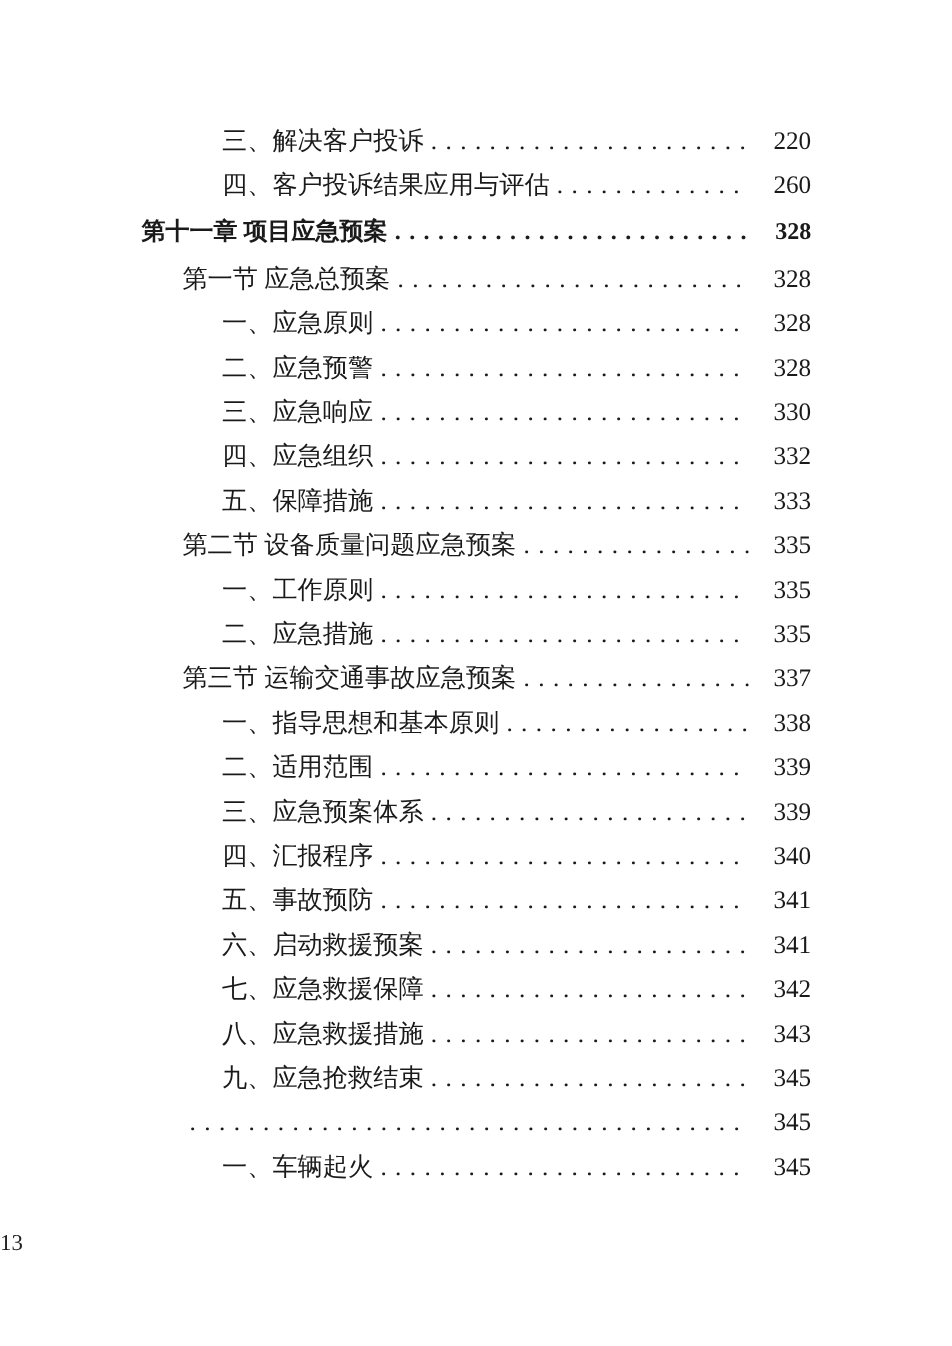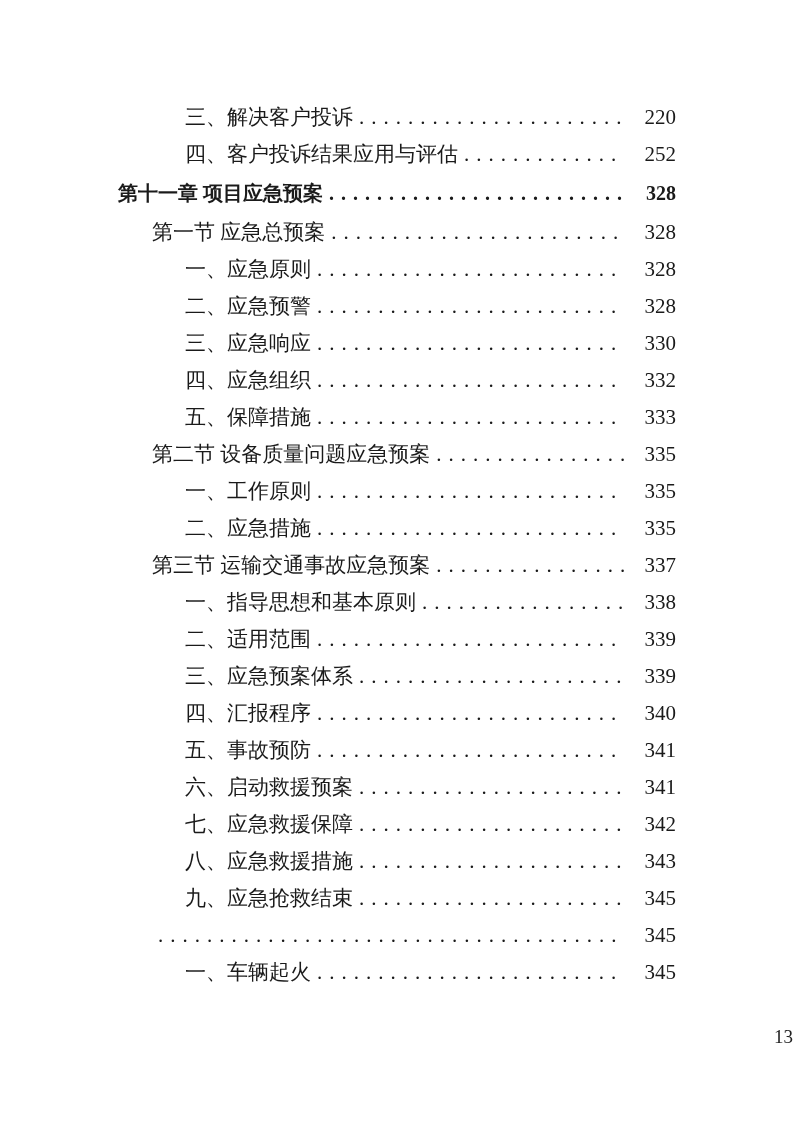--- a/index.html
+++ b/index.html
@@ -60,38 +60,38 @@
   .pagenum {
     flex: 0 0 auto;
     min-width: 44px;
     text-align: right;
   }
   .footer {
     position: absolute;
     top: 1026px;
     left: 0;
     width: 793px;
-    text-align: right;
+    text-align: left;
     font-size: 19px;
     color: #222222;
   }
 </style>
 </head>
 <body>
 
 <div class="toc">
     <div class="row level-item">
     <span class="label">三、解决客户投诉</span>
     <span class="dots"></span>
     <span class="pagenum">220</span>
   </div>
     <div class="row level-item">
     <span class="label">四、客户投诉结果应用与评估</span>
     <span class="dots"></span>
-    <span class="pagenum">252</span>
+    <span class="pagenum">260</span>
   </div>
     <div class="row level-chapter">
     <span class="label">第十一章 项目应急预案</span>
     <span class="dots"></span>
     <span class="pagenum">328</span>
   </div>
     <div class="row level-section">
     <span class="label">第一节 应急总预案</span>
     <span class="dots"></span>
     <span class="pagenum">328</span>

